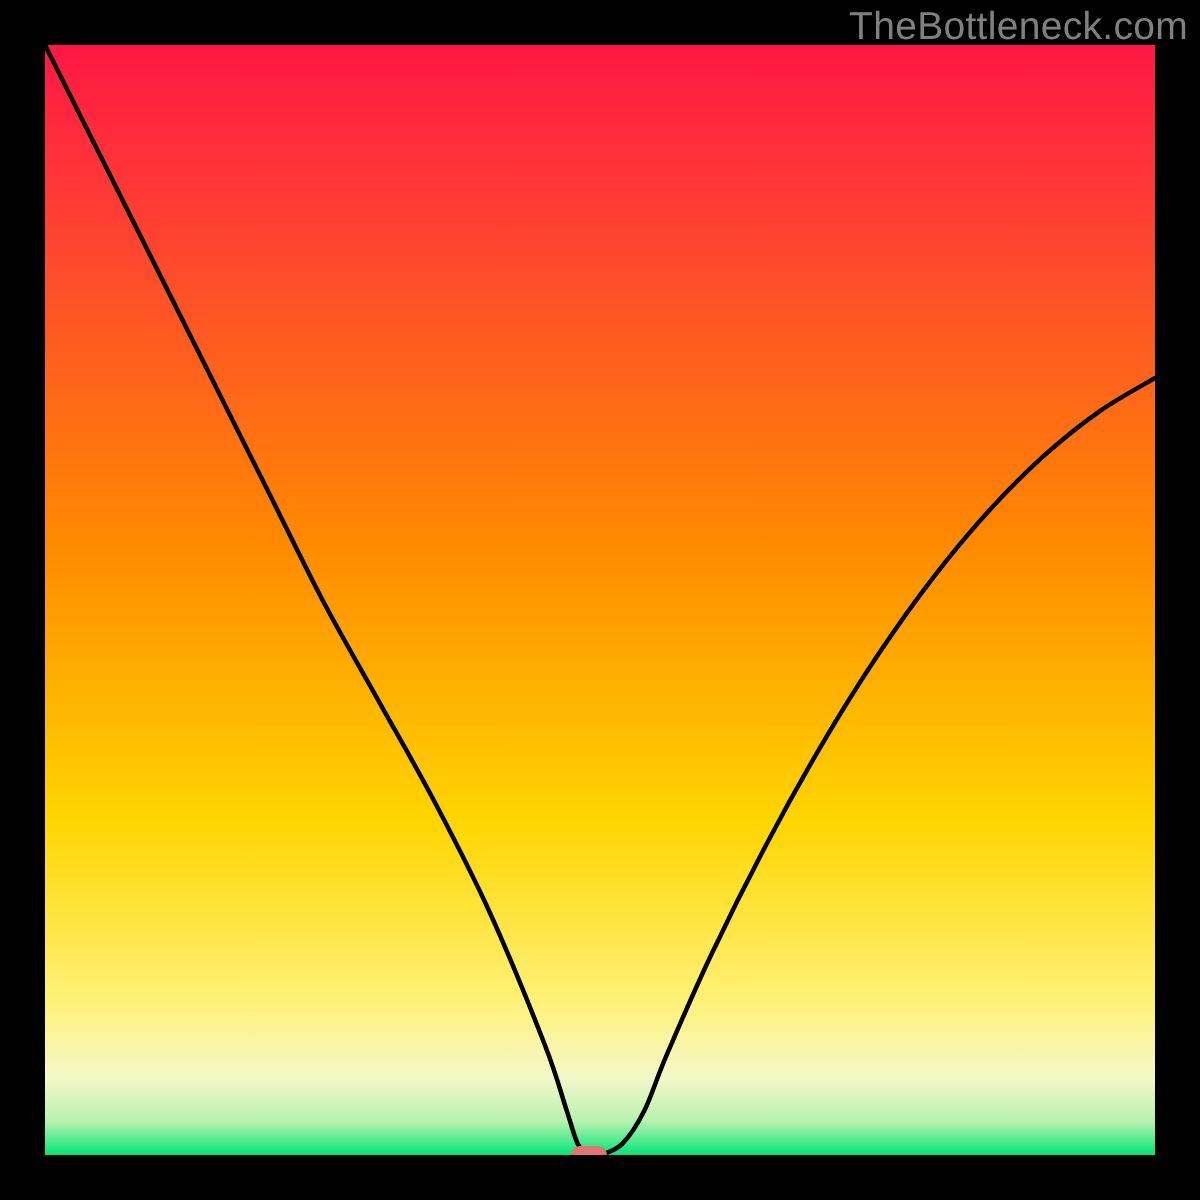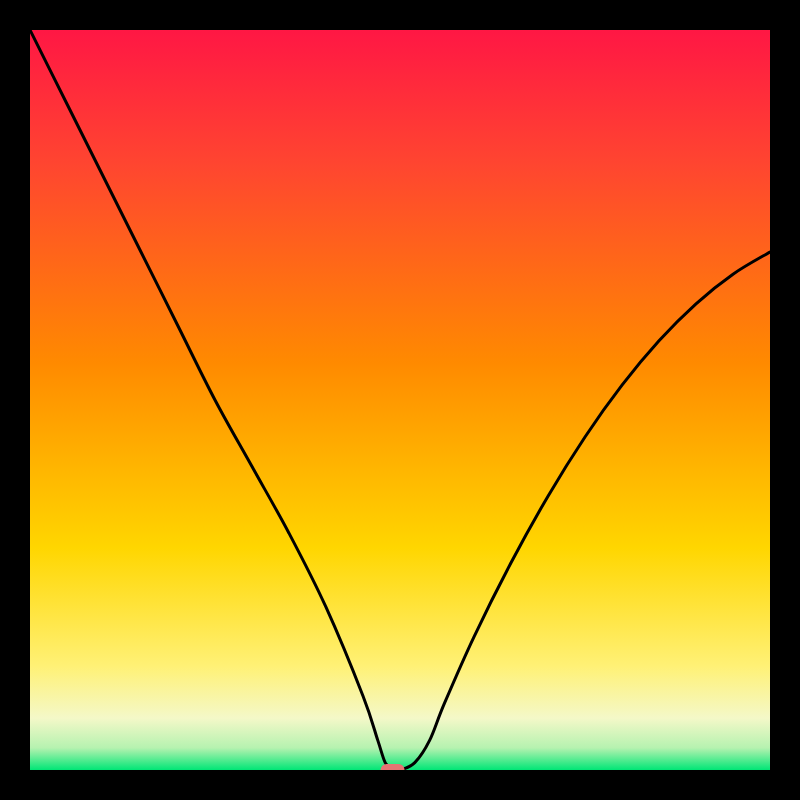--- a/index.html
+++ b/index.html
@@ -37,20 +37,21 @@
     pointer-events: none;
   }
   svg {
     display: block;
   }
 </style>
 </head>
 <body>
 
 <div class="frame">
+  <div class="watermark">TheBottleneck.com</div>
 
   <div class="plot-area">
     <svg id="chart-svg" width="740" height="740" viewBox="0 0 740 740">
       <defs>
         <linearGradient id="bg-grad" x1="0" y1="0" x2="0" y2="1">
           <stop id="g0" offset="0%" stop-color="#ff1744"></stop>
           <stop id="g1" offset="18%" stop-color="#ff4530"></stop>
           <stop id="g2" offset="45%" stop-color="#ff8a00"></stop>
           <stop id="g3" offset="70%" stop-color="#ffd600"></stop>
           <stop id="g4" offset="86%" stop-color="#fff176"></stop>

